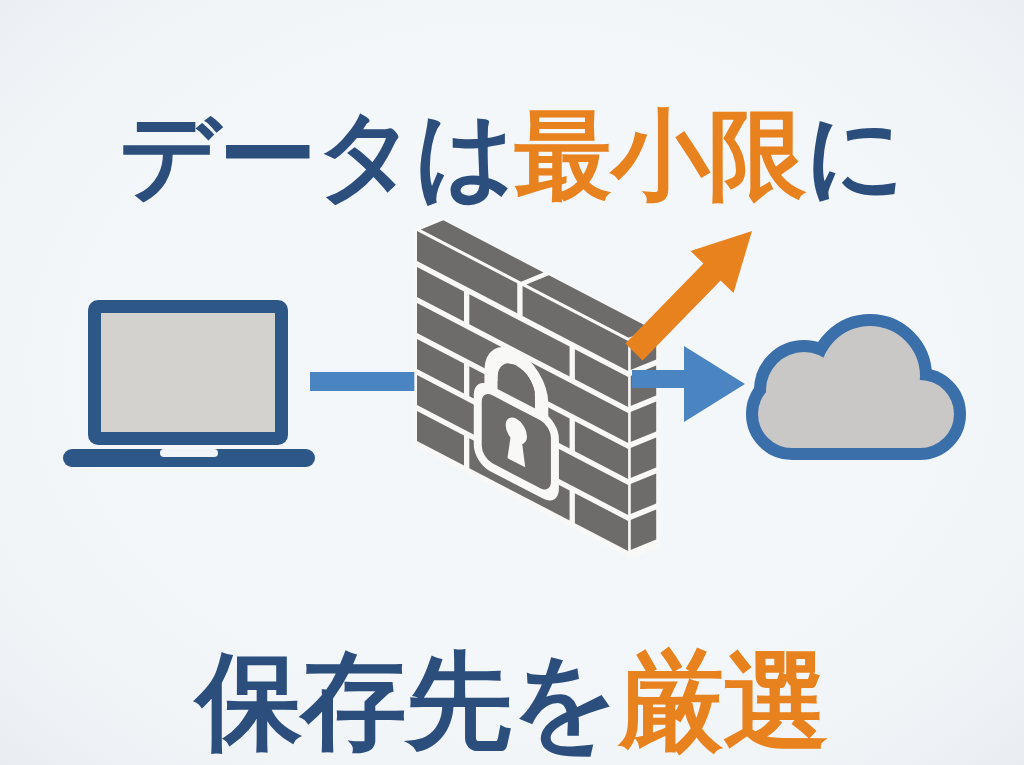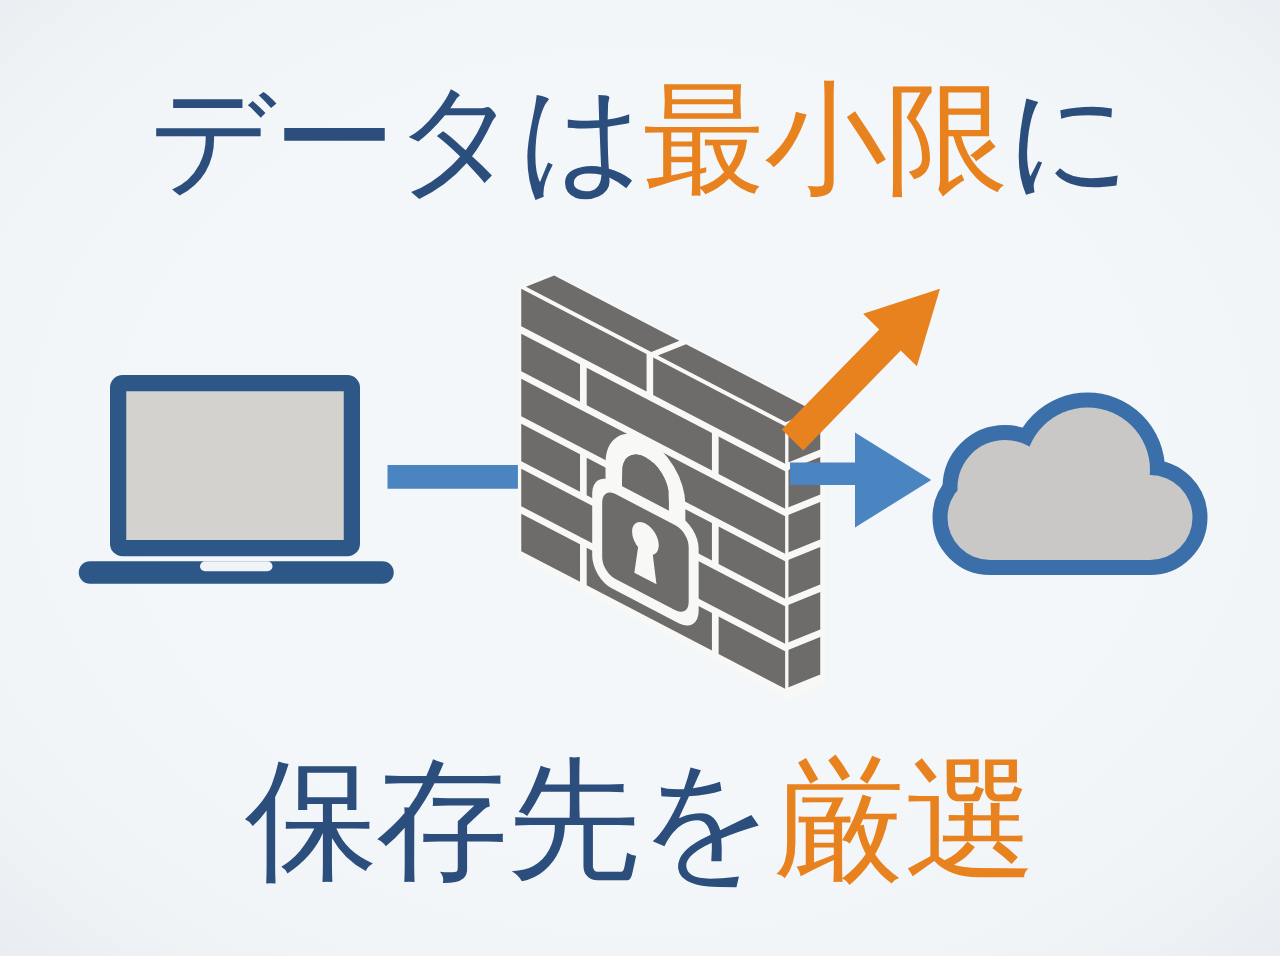--- a/index.html
+++ b/index.html
@@ -18,25 +18,26 @@
   html,body{width:1024px;height:765px;overflow:hidden;}
   body{
     position:relative;
     font-family:"Liberation Sans","DejaVu Sans",sans-serif;
     background:radial-gradient(ellipse at 50% 48%, #f4f7fa 55%, var(--bg) 80%, #e9edf1 100%);
   }
   .headline{
     position:absolute;
     width:100%;
     text-align:center;
-    font-weight:400;
+    font-weight:700;
     line-height:1;
     letter-spacing:-0.01em;
     white-space:nowrap;
     color:var(--title-blue);
+    margin-top:44px;
   }
   .headline .hl{color:var(--accent-orange);}
   #title-top{top:62px;font-size:98px;}
   #title-bottom{top:604px;font-size:106px;}
   #diagram{position:absolute;left:0;top:0;width:1024px;height:765px;}
   .brick{fill:var(--wall-gray);}
   .mortar{fill:var(--mortar-white);}
   .lock-white{fill:var(--mortar-white);}
   .lock-gray{fill:var(--wall-gray);}
   .cloud-stroked{fill:var(--cloud-gray);stroke:var(--cloud-outline);stroke-width:24;}

